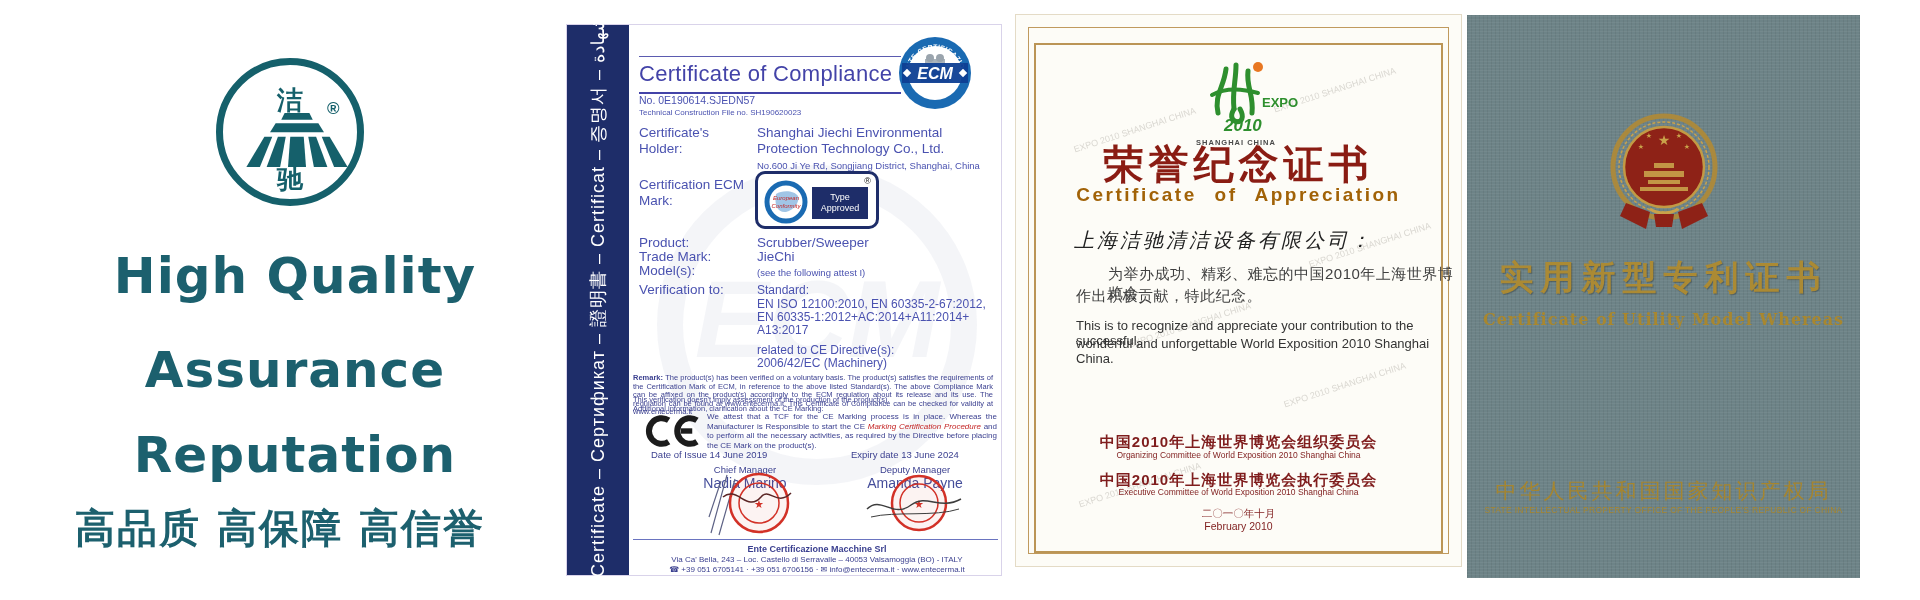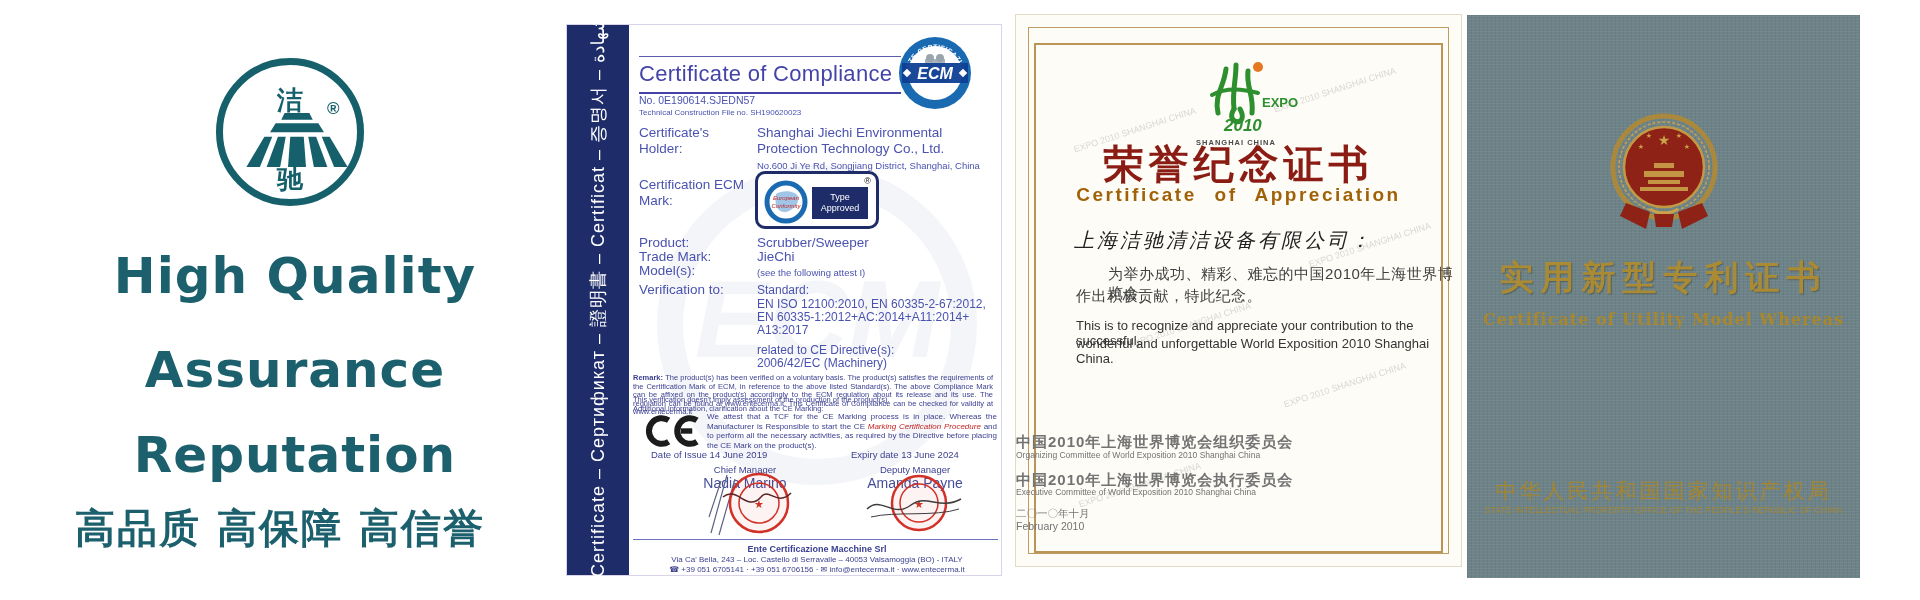--- a/index.html
+++ b/index.html
@@ -64,21 +64,21 @@
   .expo-wm { position:absolute; color:rgba(160,156,146,0.38); font-size:9px; transform:rotate(-18deg); white-space:nowrap; }
   .expo-logo { position:absolute; left:150px; top:40px; }
   .expo-title-cn { position:absolute; left:0; top:122px; width:100%; text-align:center; color:#8a1c13;
     font-family:"DejaVu Serif", serif; font-weight:bold; font-size:40px; letter-spacing:5px; }
   .expo-title-en { position:absolute; left:0; top:169px; width:100%; text-align:center; color:#a16207;
     font-size:19px; font-weight:600; letter-spacing:2.5px; word-spacing:10px; }
   .expo-recipient { position:absolute; left:58px; top:212px; color:#222; font-size:20px;
     font-family:"DejaVu Serif", serif; font-style:italic; letter-spacing:3px; }
   .expo-body-cn { position:absolute; color:#404040; font-size:15px; letter-spacing:0.5px; }
   .expo-body-en { position:absolute; left:60px; color:#333; font-size:13px; }
-  .expo-org { position:absolute; left:0; width:100%; color:#737373; }
+  .expo-org { position:absolute; left:0; width:100%; text-align:center; color:#7f1d1d; }
   .expo-org-cn { font-size:15px; font-weight:bold; letter-spacing:1px; }
   .expo-org-en { font-size:8.5px; }
   .expo-date { font-size:10.5px; }
 
   
   .patent { position:absolute; left:1467px; top:15px; width:393px; height:563px; background:#6d8387;
     background-image:repeating-linear-gradient(0deg, rgba(255,255,255,0.05) 0 1px, rgba(0,0,0,0) 1px 3px),
                      repeating-linear-gradient(90deg, rgba(0,0,0,0.06) 0 1px, rgba(0,0,0,0) 1px 4px); }
   .patent-emblem { position:absolute; left:138px; top:96px; }
   .patent-title-cn { position:absolute; left:0; top:240px; width:100%; text-align:center; color:#ab8a34;

